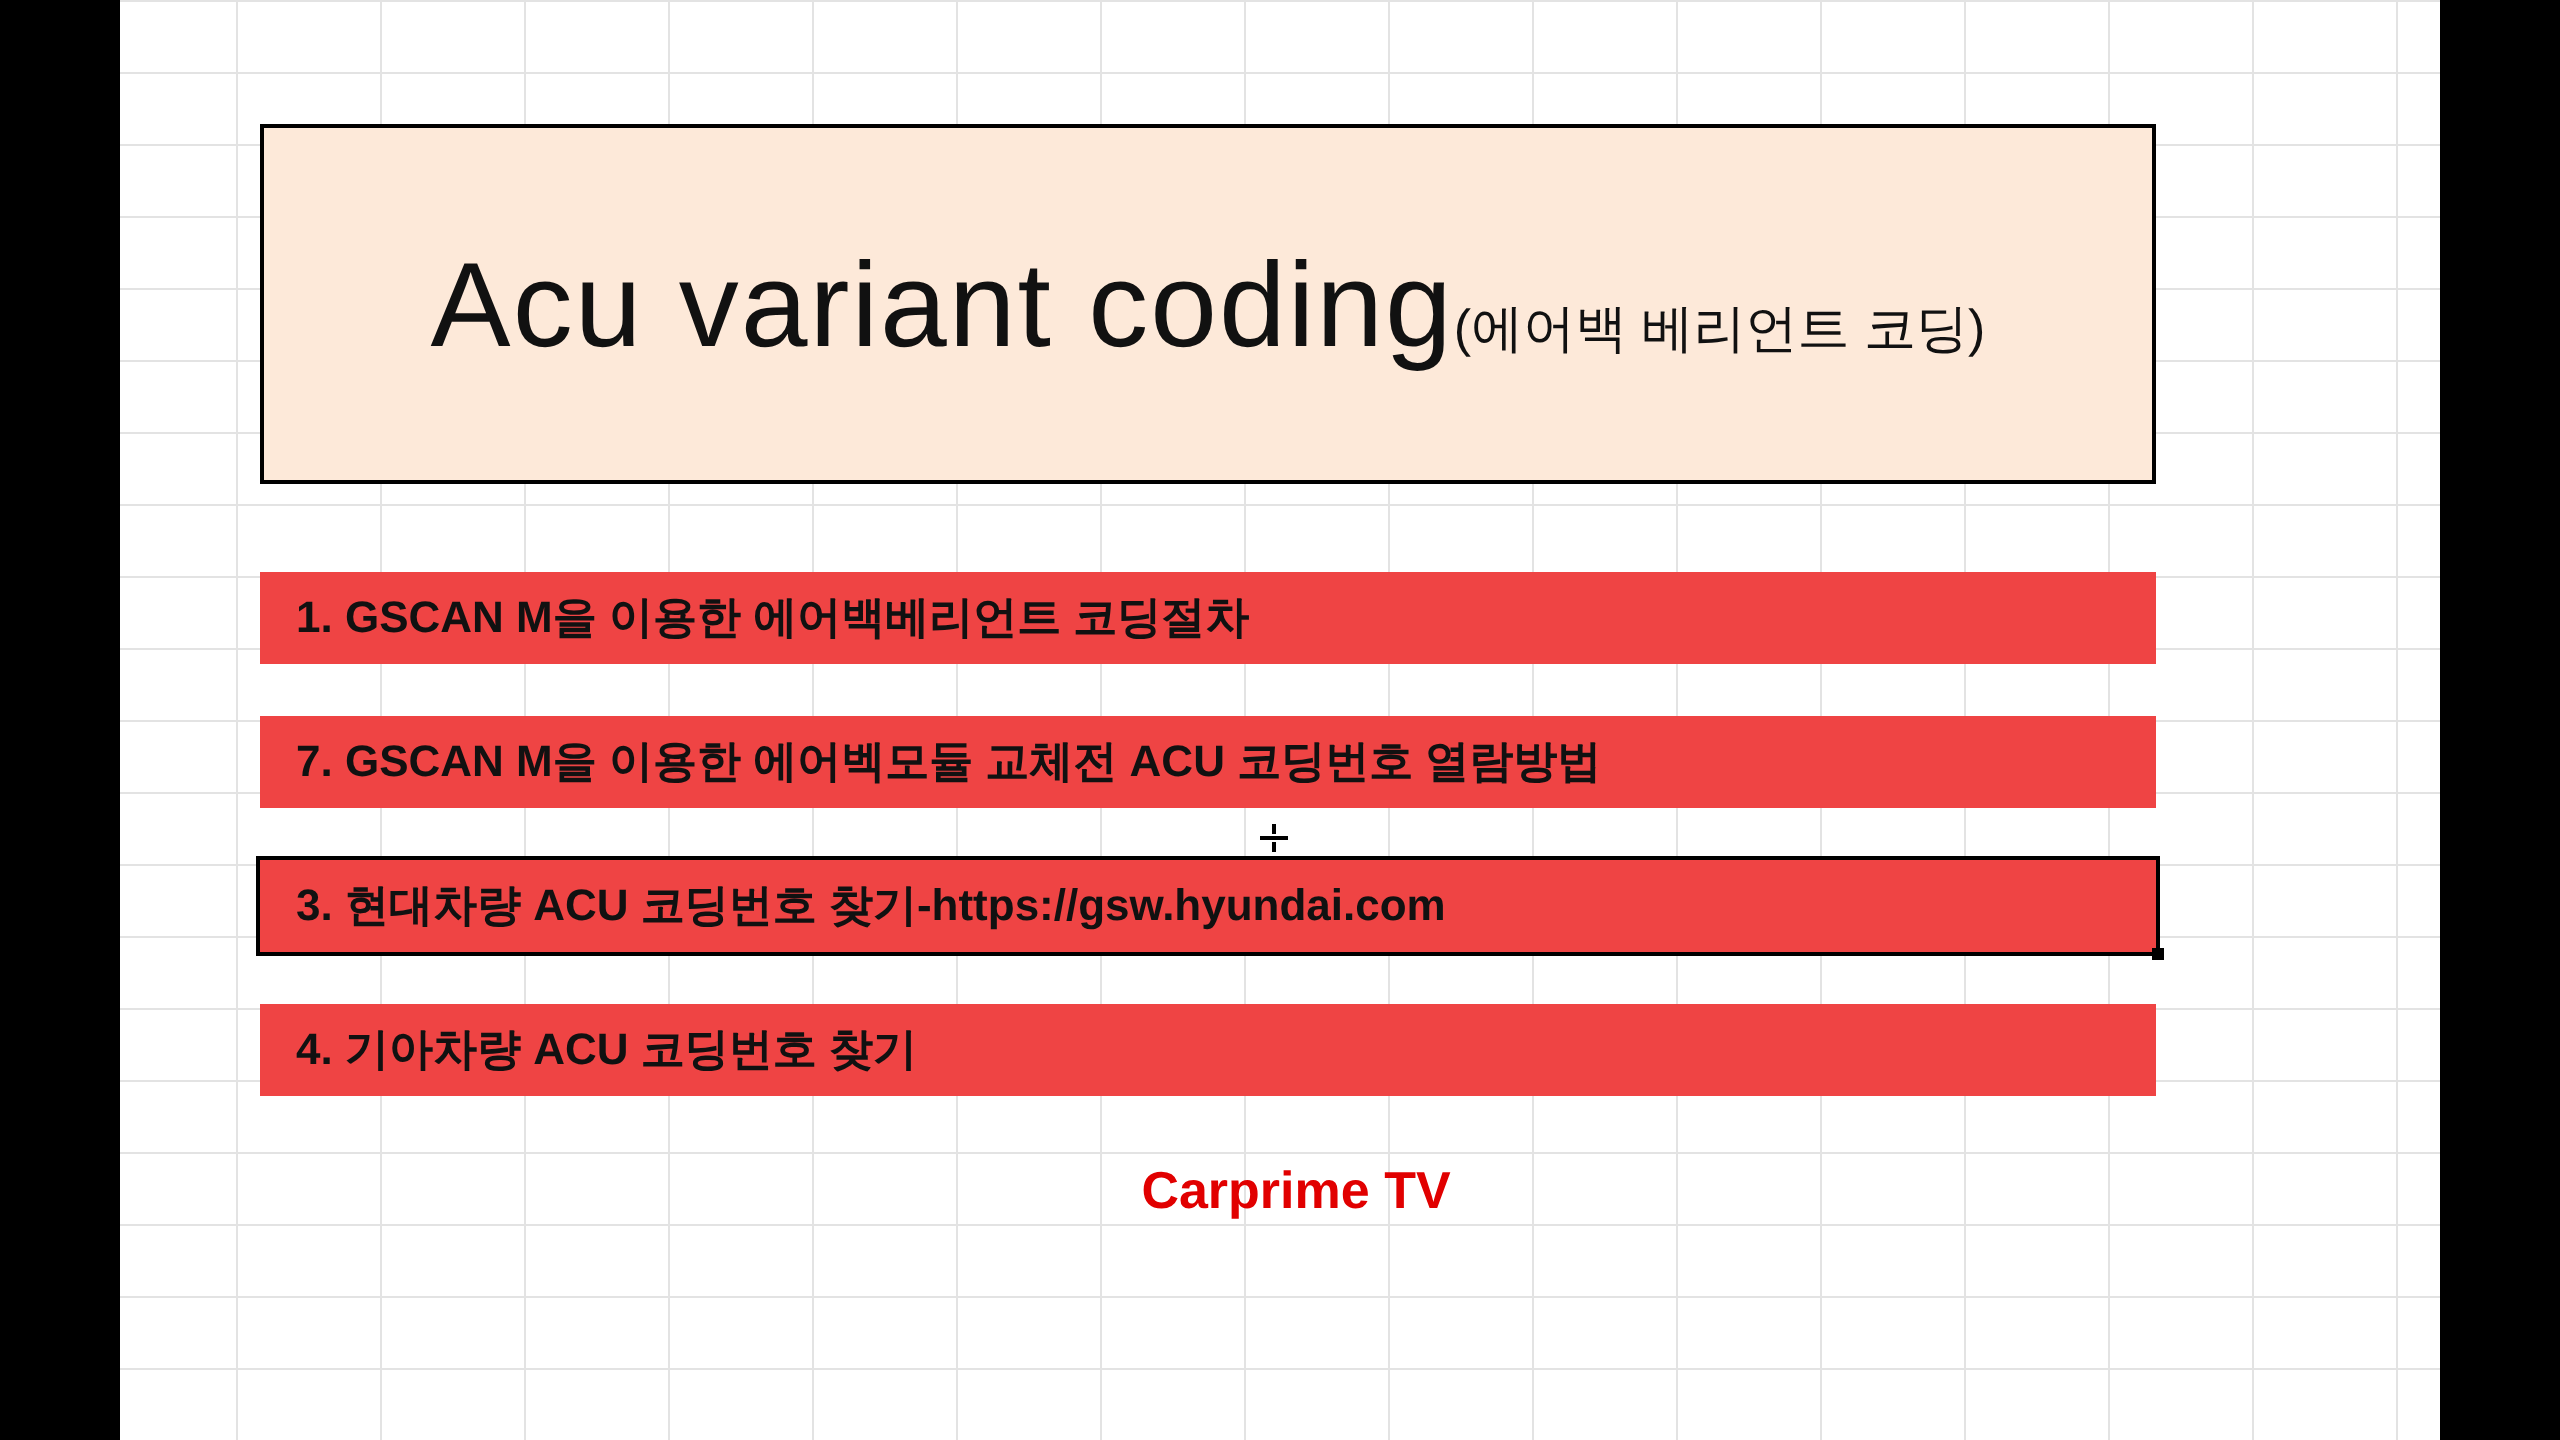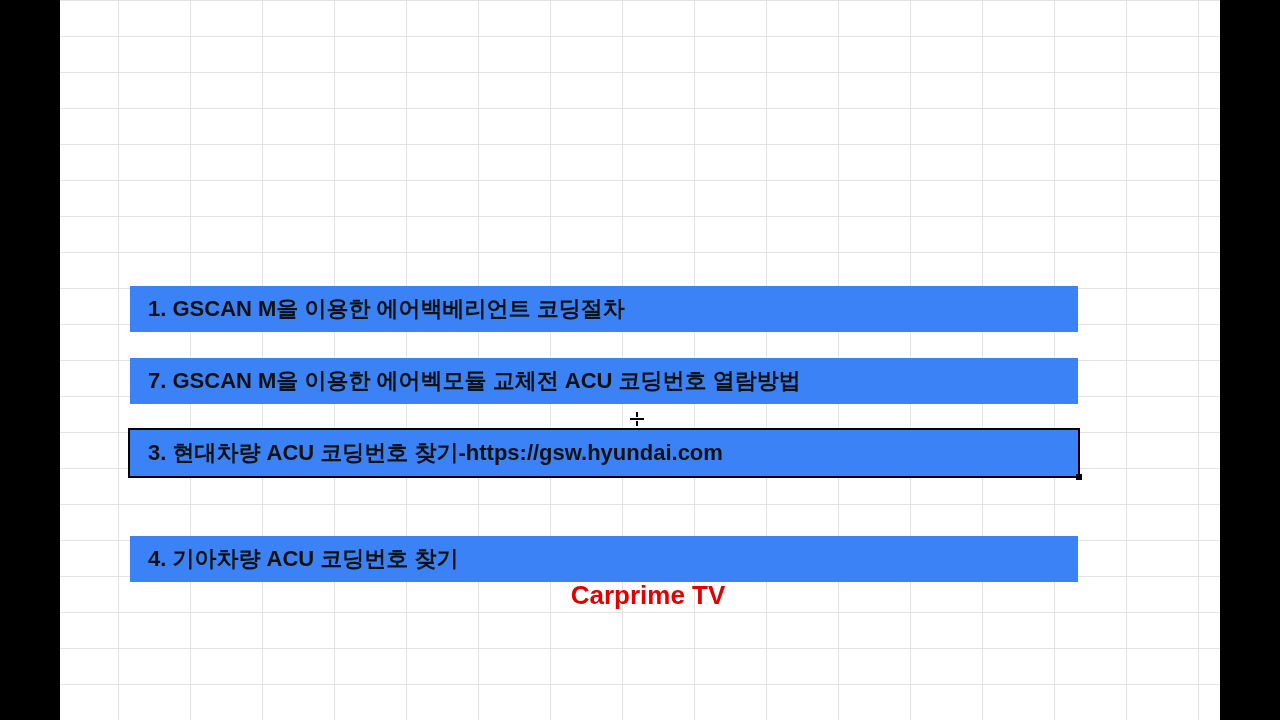--- a/index.html
+++ b/index.html
@@ -55,31 +55,31 @@
   font-size: 26px;
   color: #111;
 }
 
 
 .item {
   position: absolute;
   left: 70px;
   width: 948px;
   height: 46px;
-  background: #3b82f6;
+  background: #ef4444;
   display: flex; align-items: center;
   padding: 0 18px;
   font-size: 22px;
   font-weight: 700;
   color: #111;
 }
 .item-1 { top: 286px; }
 .item-2 { top: 358px; }
 .item-3 { top: 430px; }
-.item-4 { top: 502px; margin-top: 34px; }
+.item-4 { top: 502px; }
 
 
 .selection {
   position: absolute;
   left: 68px; top: 428px;
   width: 952px; height: 50px;
   border: 2px solid #000;
   pointer-events: none;
 }
 .selection::after {
@@ -120,20 +120,25 @@
 </head>
 <body>
 
 <div class="stage">
   <div class="pillar-left"></div>
   <div class="pillar-right"></div>
 
   <div class="sheet">
     <div class="grid"></div>
 
+    <div class="title-box">
+      <div>
+        <span class="title-main">Acu variant coding</span><span class="title-sub">(에어백 베리언트 코딩)</span>
+      </div>
+    </div>
 
     <div class="item item-1">
       <span>1. GSCAN M을 이용한 에어백베리언트 코딩절차</span>
     </div>
     <div class="item item-2">
       <span>7. GSCAN M을 이용한 에어벡모듈 교체전 ACU 코딩번호 열람방법</span>
     </div>
     <div class="item item-3">
       <span>3. 현대차량 ACU 코딩번호 찾기-https://gsw.hyundai.com</span>
     </div>

